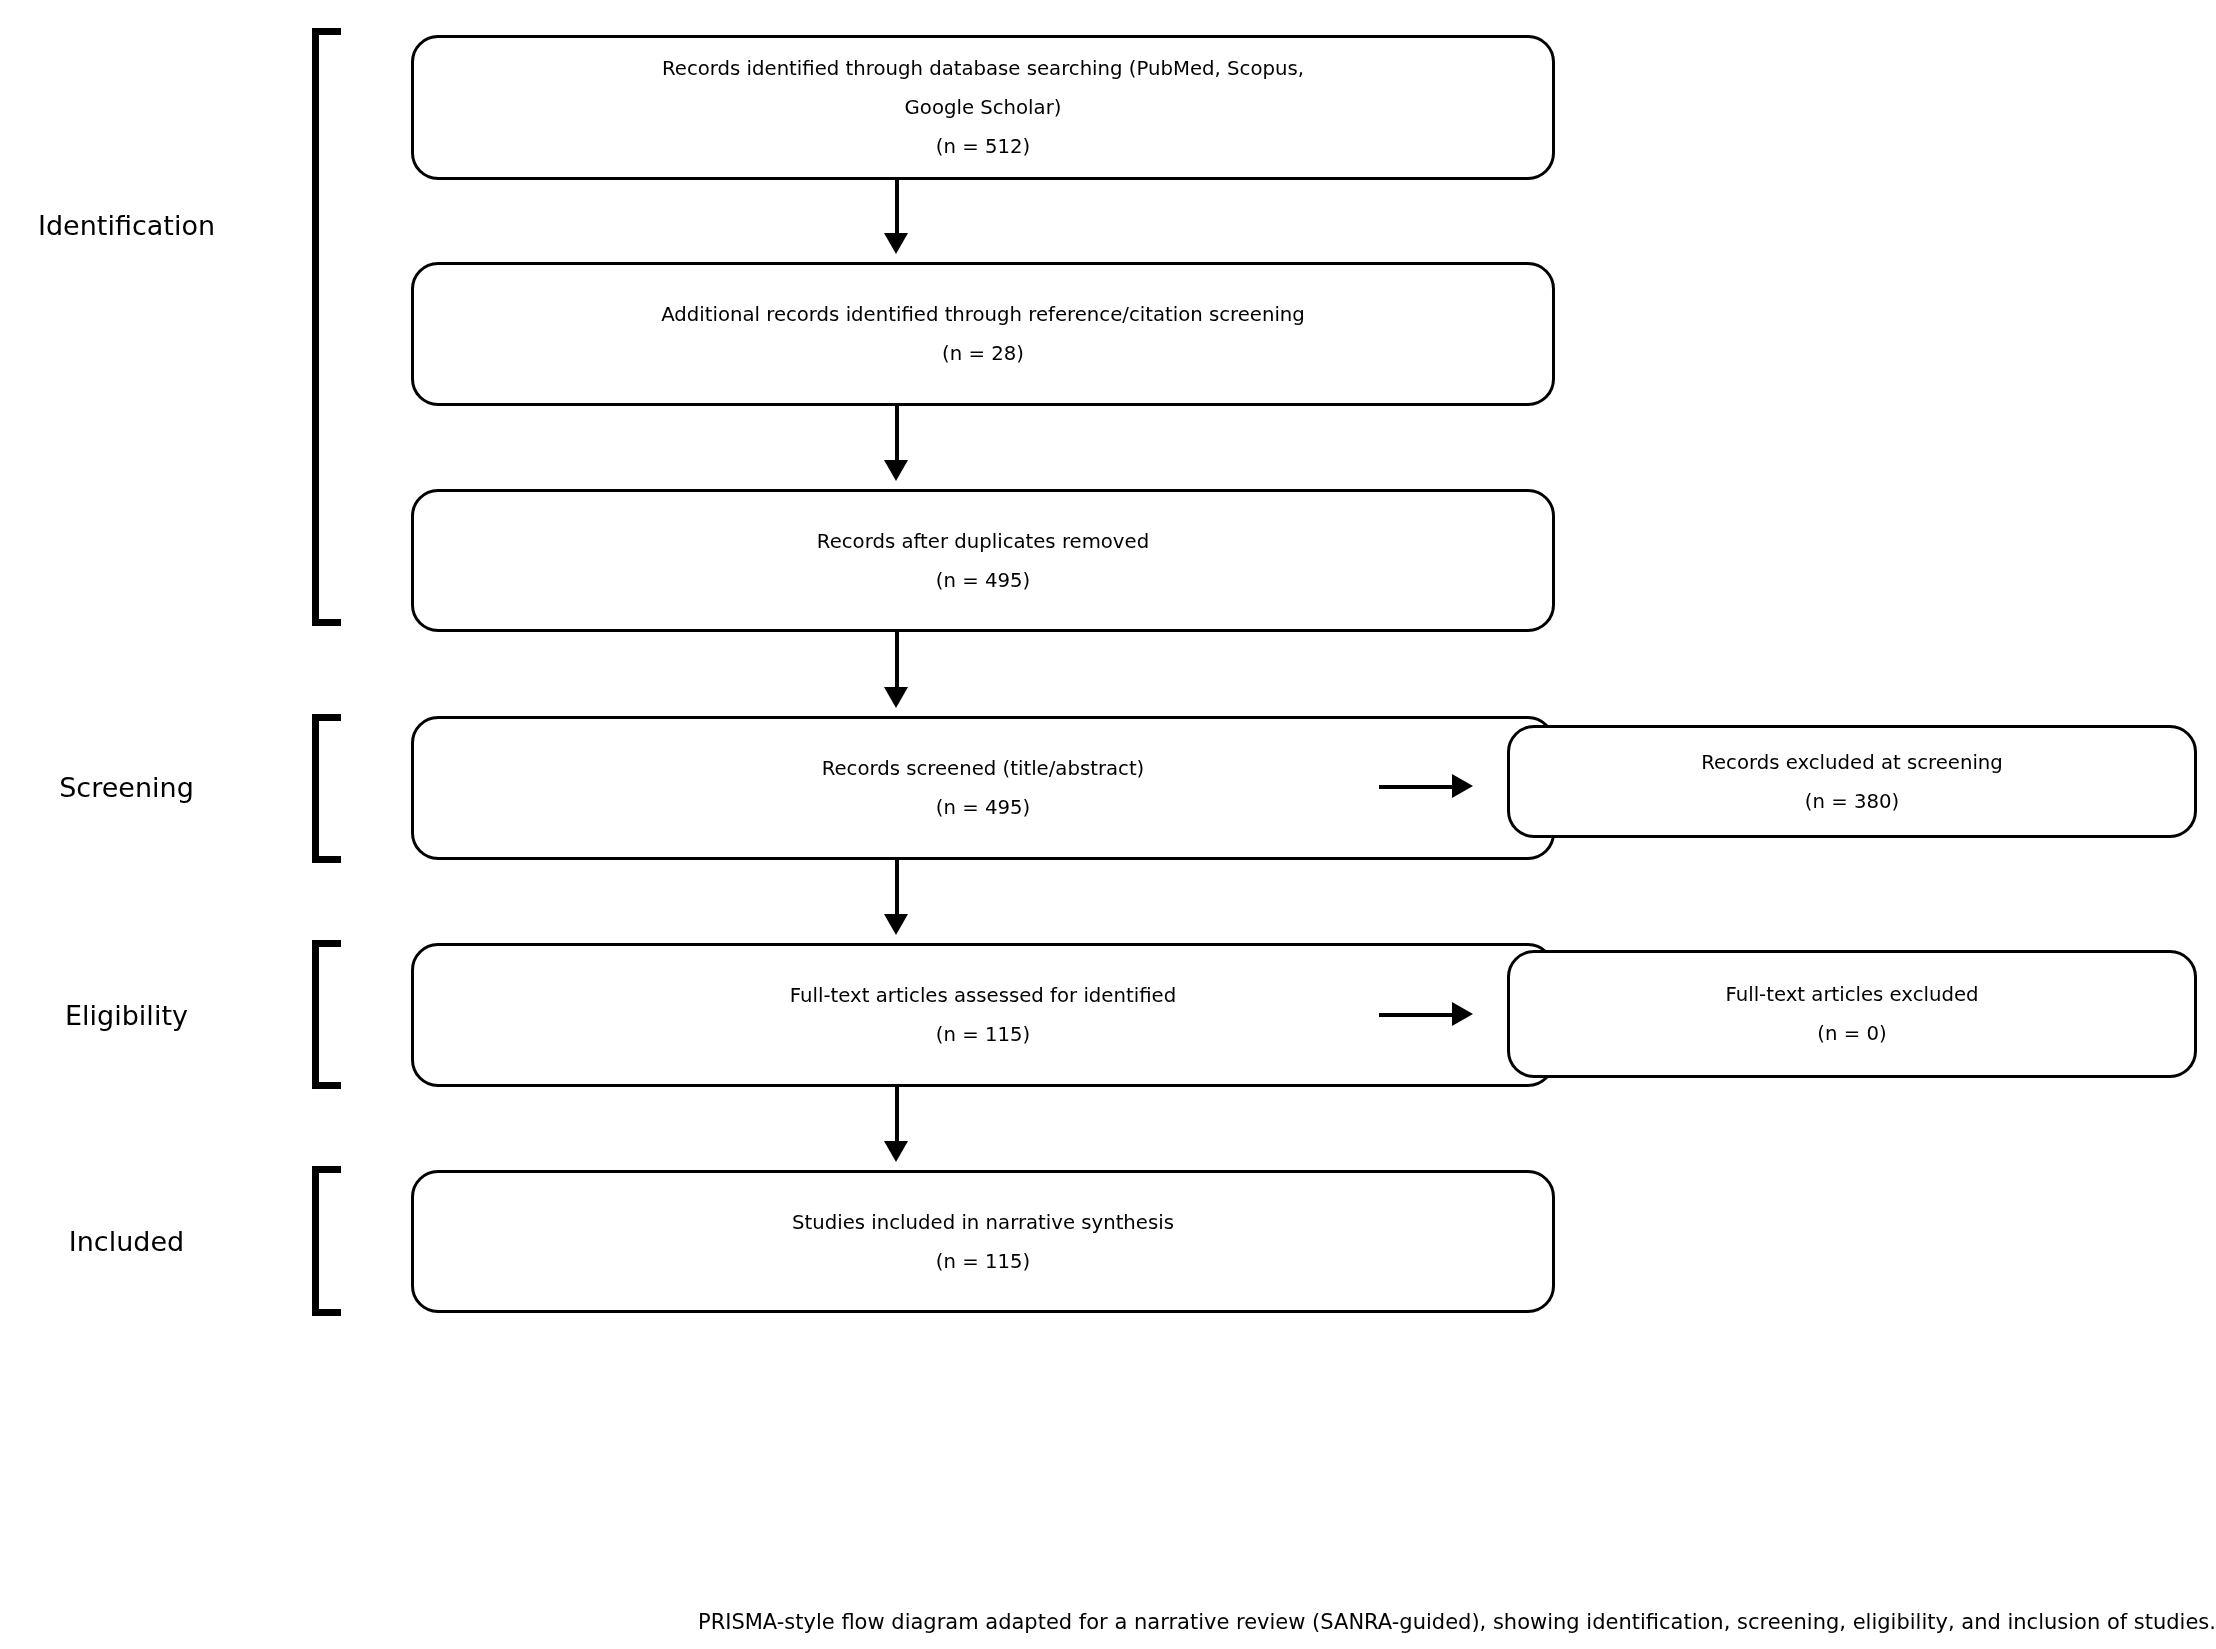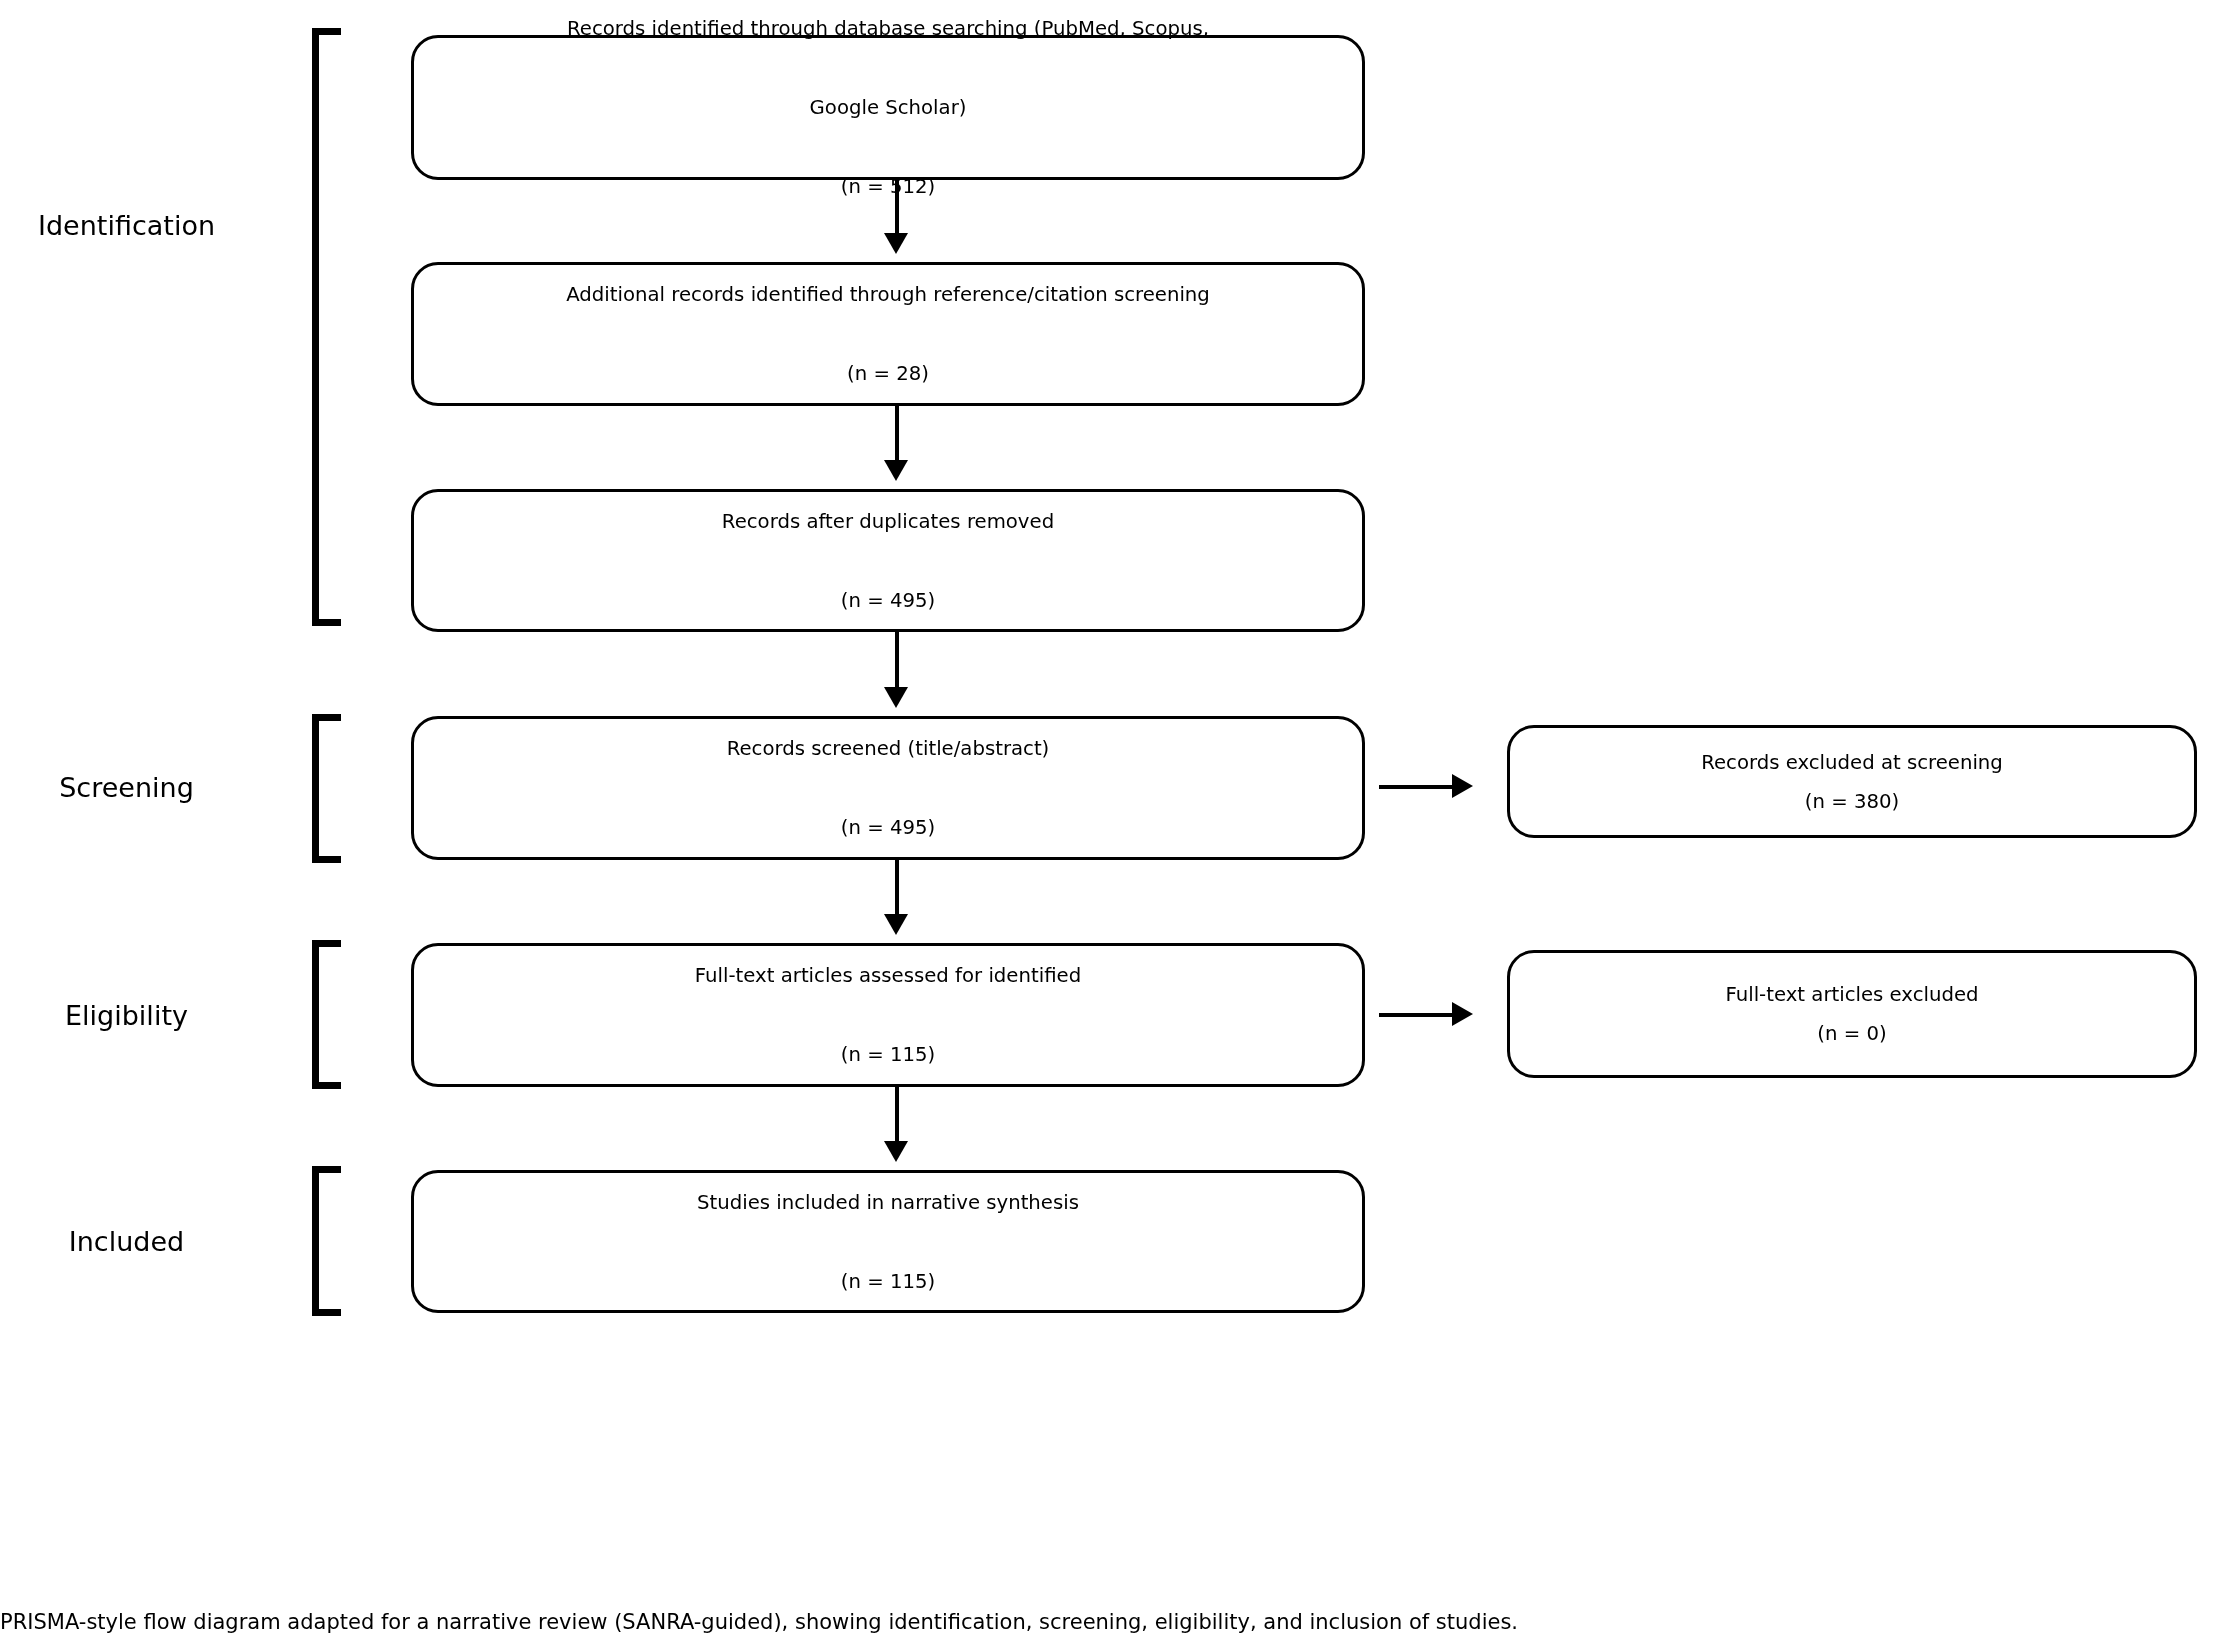--- a/index.html
+++ b/index.html
@@ -51,21 +51,21 @@
     background: #ffffff;
     display: flex;
     flex-direction: column;
     justify-content: center;
     align-items: center;
     text-align: center;
     font-size: 19.7px;
     line-height: 39px;
   }
   .node .box-line { white-space: nowrap; }
-  .main-col { left: 411px;  width: 954px; gap: 40px; }
+  .main-col { left: 411px;  width: 1144px; }
   .side-col { left: 1507px; width: 690px;  }
   .n1 { top: 35px;   height: 145px; }
   .n2 { top: 262px;  height: 144px; border-radius: 27px; }
   .n3 { top: 489px;  height: 143px; }
   .n4 { top: 716px;  height: 144px; }
   .n5 { top: 943px; height: 144px; }
   .n6 { top: 1170px; height: 143px; }
   .s1 { top: 725px;  height: 113px; }
   .s2 { top: 950px; height: 128px; }
 
@@ -105,21 +105,21 @@
   }
   .ha1 { top: 774px; }
   .ha2 { top: 1002px; }
 
   
   .caption {
     position: absolute;
     top: 1610px;
     left: 0;
     width: 100%;
-    text-align: left;
+    text-align: right;
     font-size: 21px;
     white-space: nowrap;
   }
 </style>
 </head>
 <body>
 
 <div class="canvas">
 
   <div class="stage-label lbl-identification">Identification</div>

